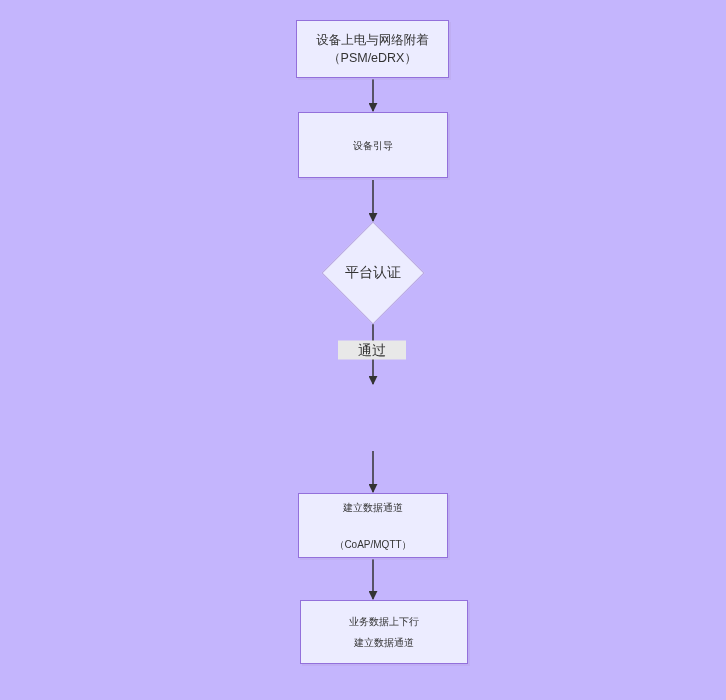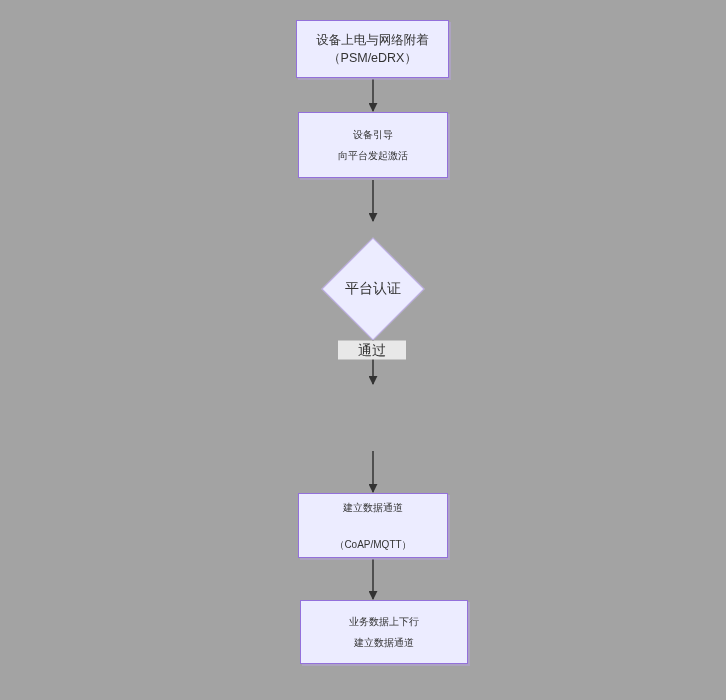--- a/index.html
+++ b/index.html
@@ -4,21 +4,21 @@
 <style>
   html, body {
     margin: 0;
     padding: 0;
     background: #ffffff;
   }
   .canvas {
     position: relative;
     width: 726px;
     height: 700px;
-    background: #a3a3a3;
+    background: #c4b5fd;
     overflow: hidden;
     font-family: "Liberation Sans", "DejaVu Sans", sans-serif;
     color: var(--text, #333333);
   }
   .edges {
     position: absolute;
     left: 0;
     top: 0;
     width: 726px;
     height: 700px;
@@ -98,24 +98,23 @@
     <line x1="373" y1="559" x2="373" y2="599" stroke="#333333" stroke-width="1.5" marker-end="url(#arrowhead)"></line>
   </svg>
 
   <div class="node small-font" style="left:296px; top:20px; width:153px; height:58px;">
     <span class="nl">设备上电与网络附着</span>
     <span class="nl">（PSM/eDRX）</span>
   </div>
 
   <div class="node" style="left:298px; top:112px; width:150px; height:66px;">
     <span class="nl">设备引导</span>
-    <span class="nl">向平台发起激活</span>
   </div>
 
-  <div class="diamond-wrap" style="left:322px; top:238px; width:102px; height:101px;">
+  <div class="diamond-wrap" style="left:322px; top:222px; width:102px; height:101px;">
     <div class="diamond-shape"></div>
     <span class="diamond-label">平台认证</span>
   </div>
 
   <div class="edge-label" style="left:372px; top:350px;">通过</div>
 
 
   <div class="node" style="left:298px; top:493px; width:150px; height:65px;gap:16px;">
     <span class="nl">建立数据通道</span>
     <span class="nl">（CoAP/MQTT）</span>

